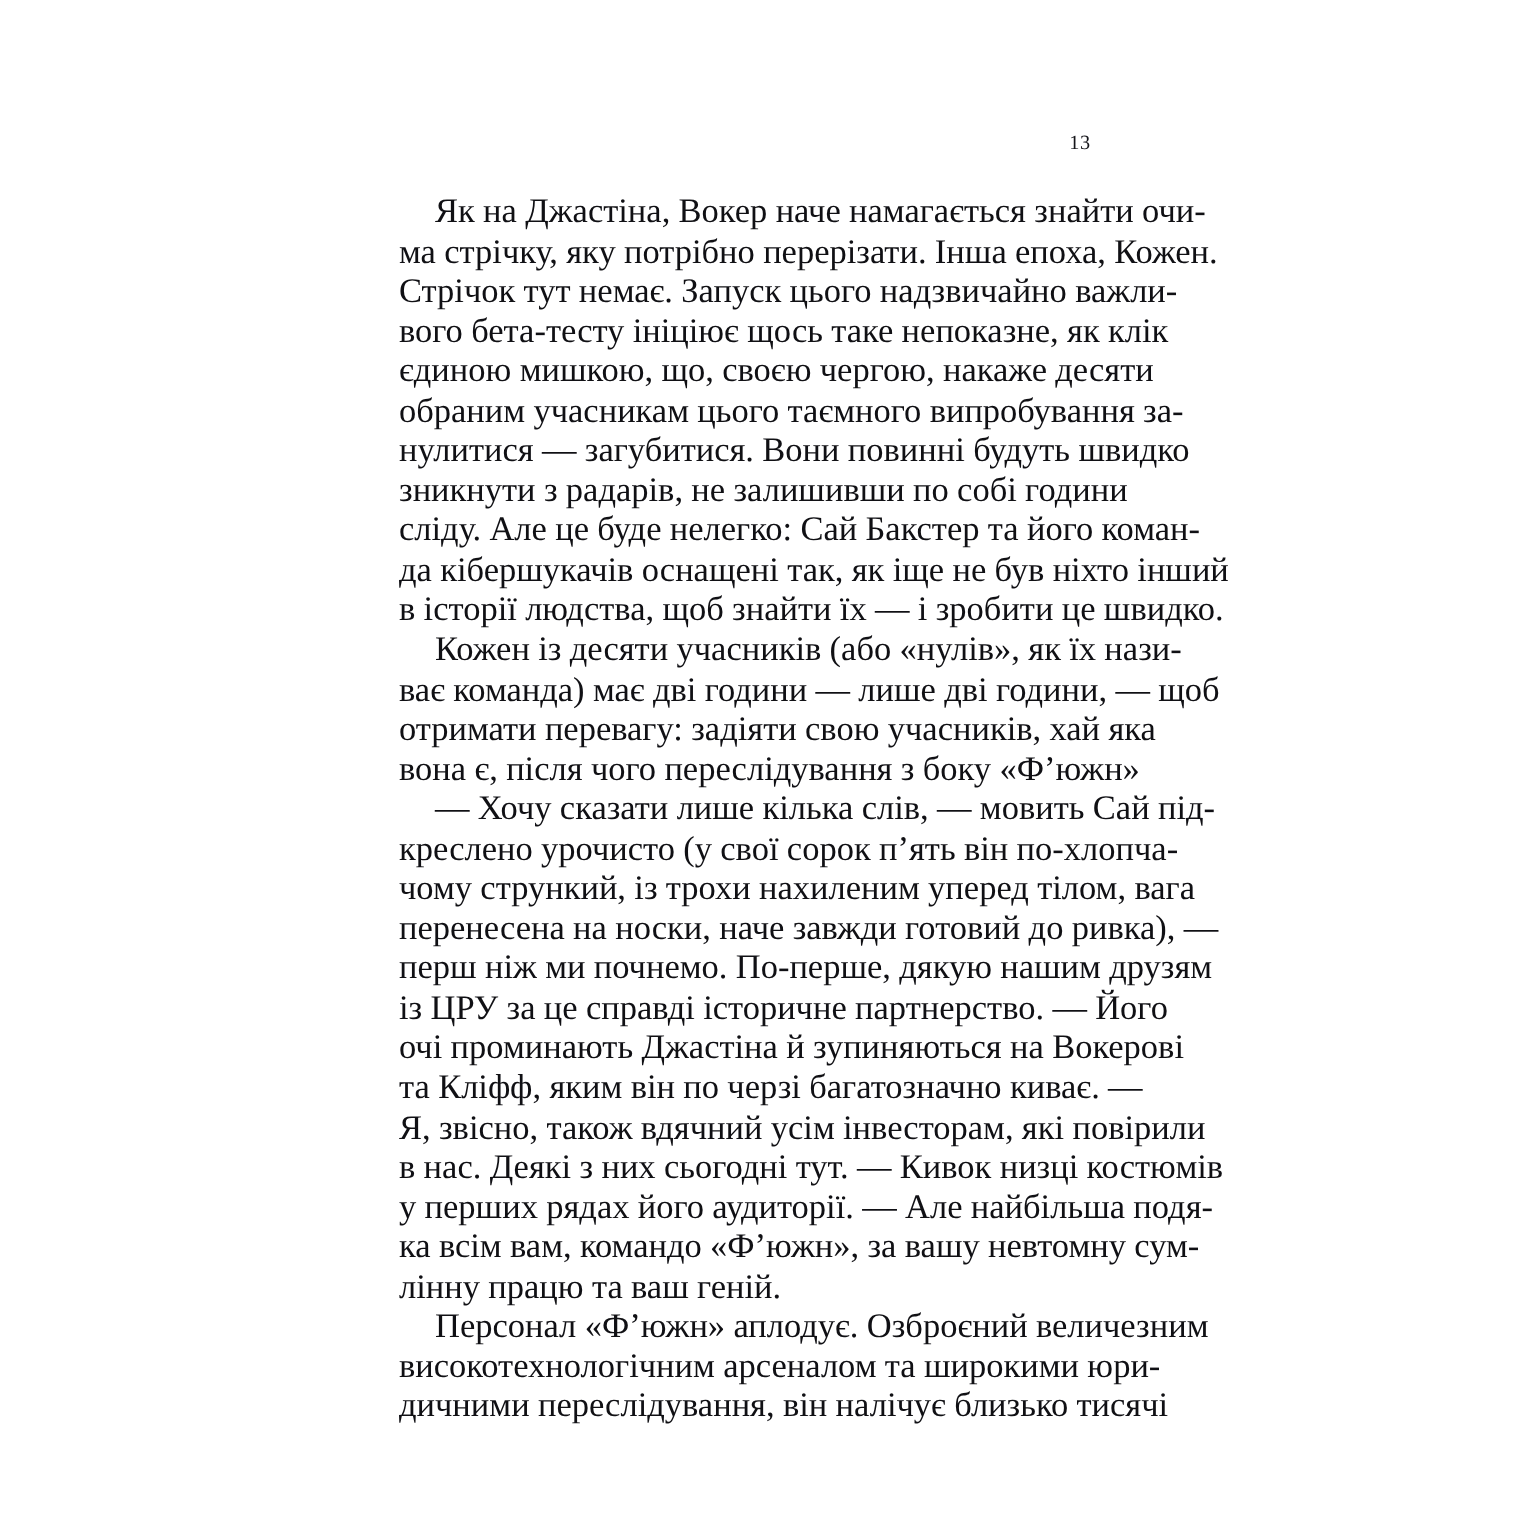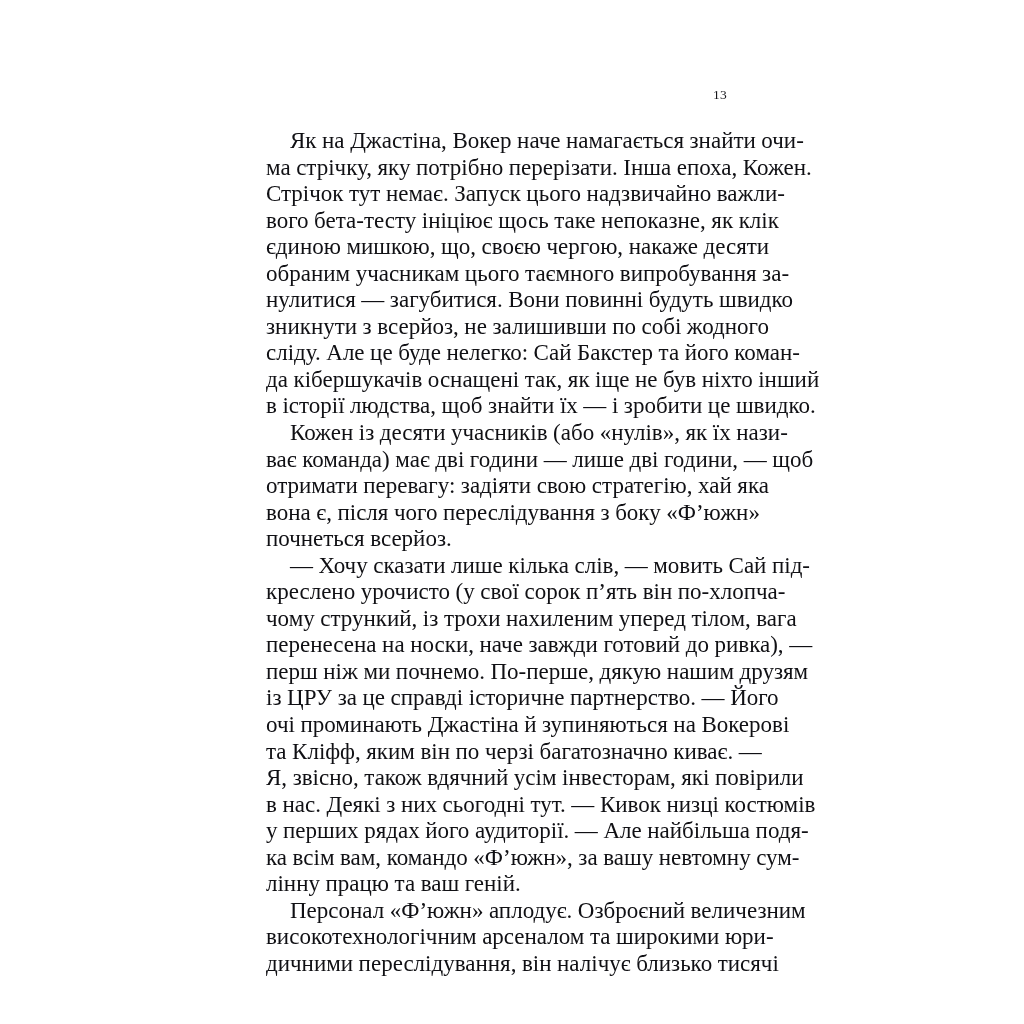--- a/index.html
+++ b/index.html
@@ -81,31 +81,30 @@
   <div class="textblock">
 
   <p class="para">
         <span class="ln first stretch">Як на Джастіна, Вокер наче намагається знайти очи-</span>
         <span class="ln stretch">ма стрічку, яку потрібно перерізати. Інша епоха, Кожен.</span>
         <span class="ln stretch">Стрічок тут немає. Запуск цього надзвичайно важли-</span>
         <span class="ln stretch">вого бета-тесту ініціює щось таке непоказне, як клік</span>
         <span class="ln stretch">єдиною мишкою, що, своєю чергою, накаже десяти</span>
         <span class="ln stretch">обраним учасникам цього таємного випробування за-</span>
         <span class="ln stretch">нулитися — загубитися. Вони повинні будуть швидко</span>
-        <span class="ln stretch">зникнути з всерйоз, не залишивши по собі жодного</span>
+        <span class="ln stretch">зникнути з радарів, не залишивши по собі години</span>
         <span class="ln stretch">сліду. Але це буде нелегко: Сай Бакстер та його коман-</span>
         <span class="ln stretch">да кібершукачів оснащені так, як іще не був ніхто інший</span>
         <span class="ln last">в історії людства, щоб знайти їх — і зробити це швидко.</span>
       </p>
       <p class="para">
         <span class="ln first stretch">Кожен із десяти учасників (або «нулів», як їх нази-</span>
         <span class="ln stretch">ває команда) має дві години — лише дві години, — щоб</span>
-        <span class="ln stretch">отримати перевагу: задіяти свою стратегію, хай яка</span>
+        <span class="ln stretch">отримати перевагу: задіяти свою учасників, хай яка</span>
         <span class="ln stretch">вона є, після чого переслідування з боку «Ф’южн»</span>
-        <span class="ln last">почнеться всерйоз.</span>
       </p>
       <p class="para">
         <span class="ln first stretch">— Хочу сказати лише кілька слів, — мовить Сай під-</span>
         <span class="ln stretch">креслено урочисто (у свої сорок п’ять він по-хлопча-</span>
         <span class="ln stretch">чому стрункий, із трохи нахиленим уперед тілом, вага</span>
         <span class="ln stretch">перенесена на носки, наче завжди готовий до ривка), —</span>
         <span class="ln stretch">перш ніж ми почнемо. По-перше, дякую нашим друзям</span>
         <span class="ln stretch">із ЦРУ за це справді історичне партнерство. — Його</span>
         <span class="ln stretch">очі проминають Джастіна й зупиняються на Вокерові</span>
         <span class="ln stretch">та Кліфф, яким він по черзі багатозначно киває. —</span>

